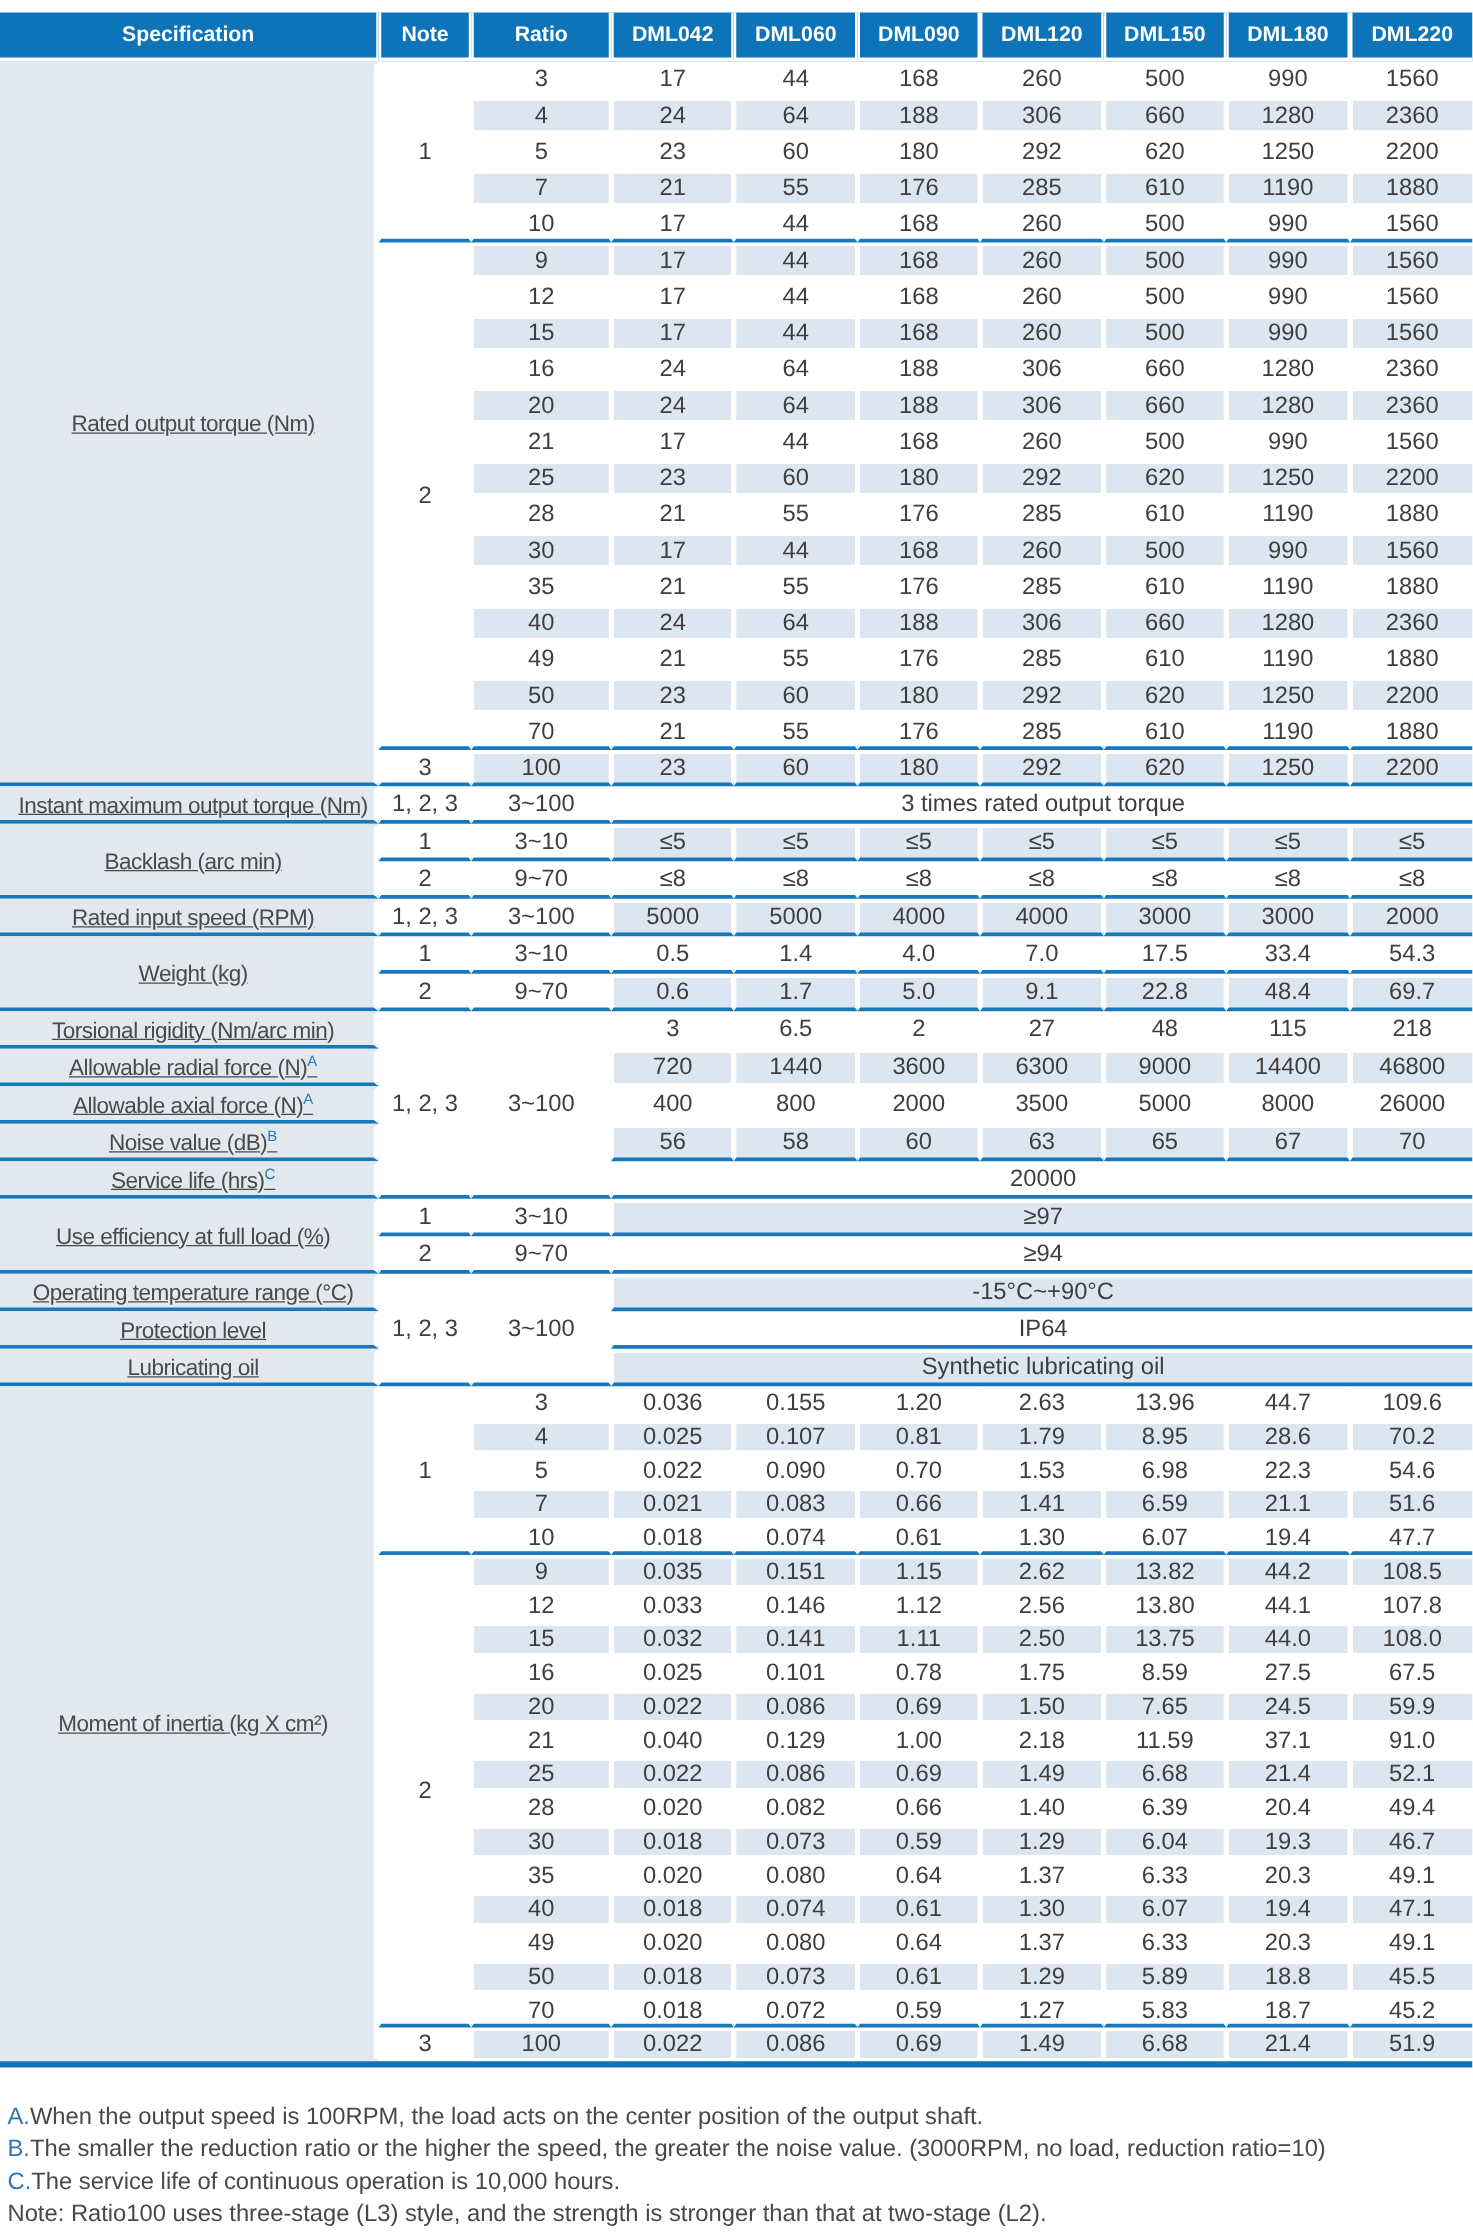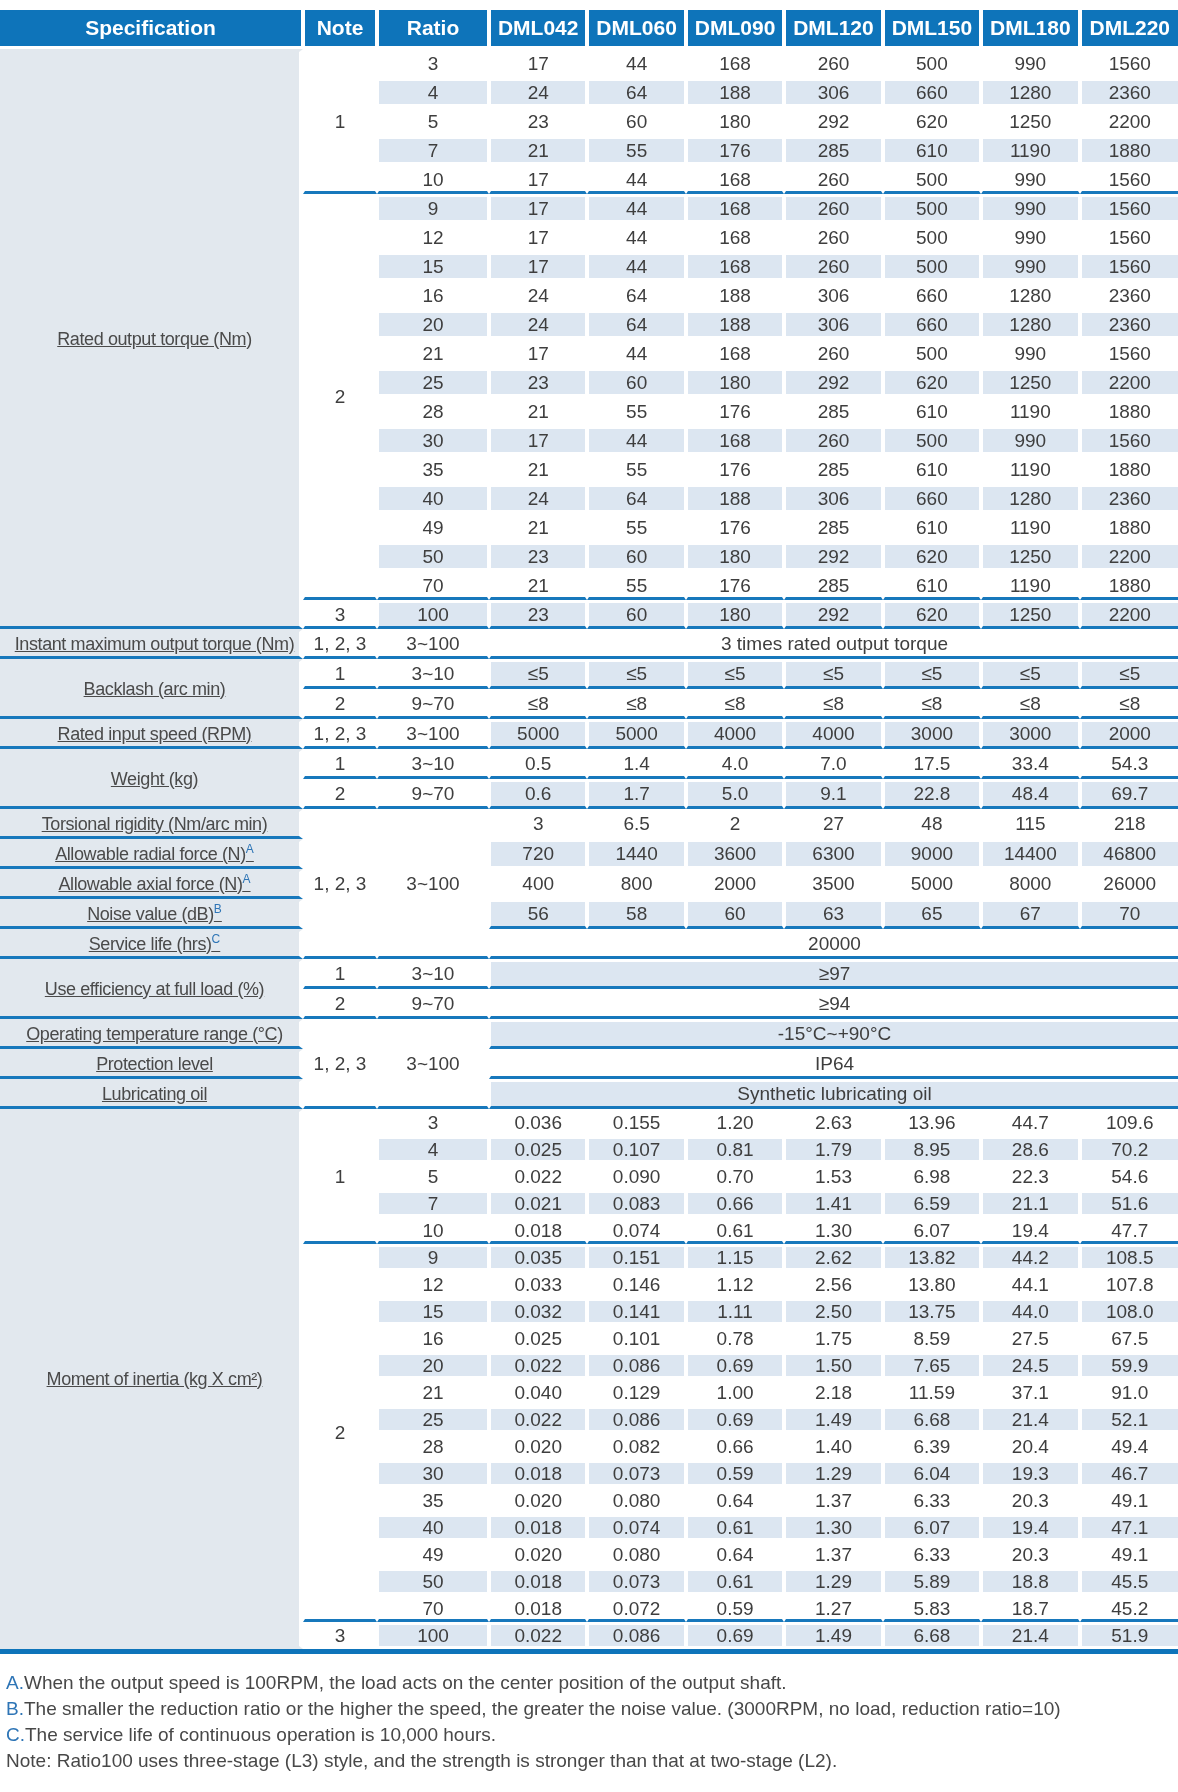--- a/index.html
+++ b/index.html
@@ -5,21 +5,21 @@
   :root{
     --header-bg:#0e74ba; --spec-bg:#e2e8ee; --stripe:#dce6f1;
     --line:#1778bc; --accent:#2e75b6; --txt:#3e3e3e;
   }
   *{box-sizing:content-box;}
   html,body{margin:0;padding:0;background:#fff;}
   body{width:1178px;font-family:"Liberation Sans",sans-serif;color:var(--txt);}
   .page{padding-top:10px;}
   table{border-collapse:separate;border-spacing:0;table-layout:fixed;width:1178px;}
   th{
-    background:var(--header-bg);color:#fff;font-size:21px;font-weight:bold;
+    background:var(--header-bg);color:#fff;font-size:17px;font-weight:bold;
     height:36px;padding:0;text-align:center;
     border-left:2px solid #fff;border-right:2px solid #fff;border-bottom:3px solid #fff;
     white-space:nowrap;overflow:hidden;
   }
   th:first-child{border-left:0;} th:last-child{border-right:0;}
   td{
     padding:0;text-align:center;font-size:19px;color:var(--txt);vertical-align:middle;
     border-top:3px solid transparent;border-bottom:3px solid transparent;
     background-clip:padding-box;line-height:1.05;
   }
@@ -29,21 +29,21 @@
     text-align:center;padding-left:10px;font-size:18px;letter-spacing:-0.4px;color:#4a4a4a;
     border-left:0;border-right:4px solid #fff;white-space:nowrap;overflow:hidden;text-decoration:underline;
   }
   td.spec sup{color:var(--accent);font-size:12px;letter-spacing:0;line-height:0;}
   td.stg,td.rat,td.dat,td.spn{border-left:2px solid #fff;border-right:2px solid #fff;}
   td:last-child{border-right:0;}
   td.st{background-color:var(--stripe);}
   td.bl{border-bottom-color:var(--line);}
   td.spec.bl{border-bottom-color:var(--line);}
   .bottom-bar{width:1178px;height:5px;background:var(--header-bg);}
-  .footnotes{margin-top:16px;padding-left:6px;font-size:19px;color:#484848;line-height:26px;}
+  .footnotes{margin-top:27px;padding-left:6px;font-size:19px;color:#484848;line-height:26px;}
   .fn .pre{color:#484848;}
   .fn .pre.blue{color:var(--accent);}
 </style>
 </head>
 <body>
 
 <div class="page">
   <table id="spec-table">
     <colgroup>
       <col style="width:303px">

